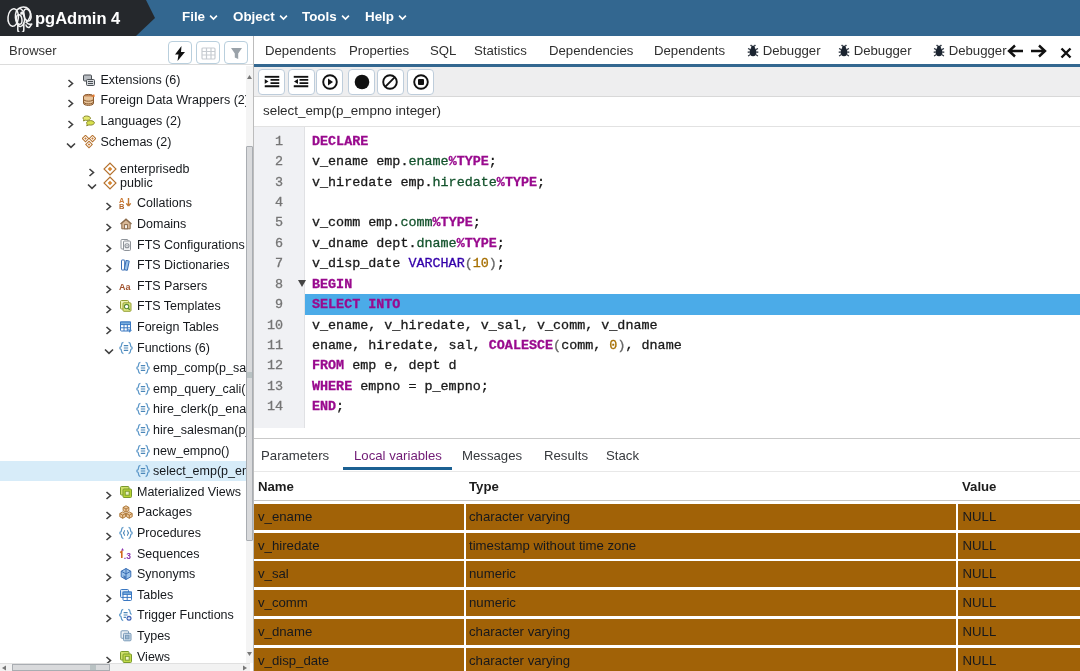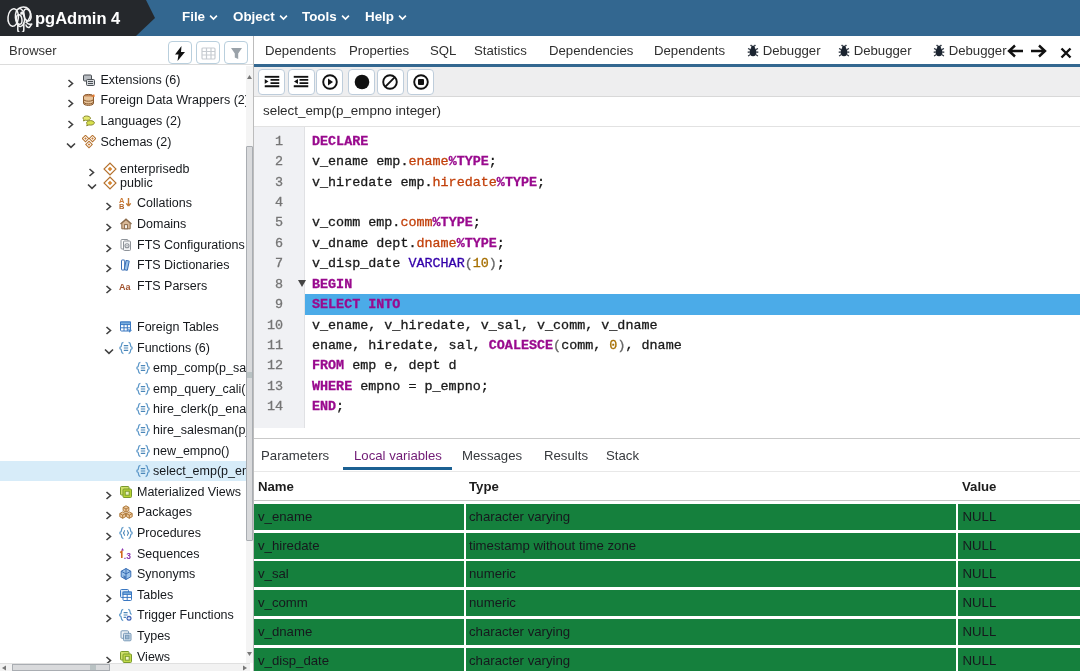--- a/index.html
+++ b/index.html
@@ -34,31 +34,31 @@
 #namerow { position:absolute; left:254px; top:97px; width:826px; height:30px; background:#fff; border-bottom:1px solid #e2e2e2; }
 #namerow span { position:absolute; left:9px; top:0; height:29px; line-height:28px; font-size:13.4px; color:#2b2b2b; }
 #editor { position:absolute; left:254px; top:127px; width:826px; height:311px; background:#fff;
   font-family:"Liberation Mono",monospace; font-size:13.4px; -webkit-text-stroke:0.3px; }
 #gutter { position:absolute; left:0; top:0; width:51px; height:301px; background:#f0f1f4; border-right:1px solid #e0e1e4; }
 .lnum { position:absolute; width:29px; text-align:right; color:#757575; font-size:13.4px; height:20.42px; line-height:20.42px; }
 .cline { position:absolute; left:58px; height:20.42px; line-height:20.42px; white-space:pre; color:#1a1a1a; }
 .hl9 { position:absolute; left:51px; width:775px; height:20.42px; background:#4babe8; }
 .k { color:#990a8e; font-weight:bold; }
 .b { color:#3300aa; }
-.v { color:#c2410c;font-family:Liberation Mono, monospace; }
+.v { color:#14532d;font-family:Liberation Mono, monospace; }
 .n { color:#a66f00; }
 .p { color:#666; }
 #bpanel { position:absolute; left:254px; top:438px; width:826px; height:233px; background:#fff; border-top:1px solid #c9c9c9; }
 .btab { position:absolute; top:1px; height:30px; line-height:31px; font-size:13.2px; color:#36393d; }
 .btab.act { color:#701a75; }
 #bunderline { position:absolute; left:89px; top:28px; width:109px; height:3px; background:#1b6092; }
 #btabline { position:absolute; left:0; top:32px; width:826px; height:1px; background:#e8e8e8; }
 .thead { position:absolute; top:33px; height:28px; line-height:29px; font-size:13.2px; font-weight:bold; color:#1d1d1d; }
 #theadline { position:absolute; left:0; top:61px; width:826px; height:1px; background:#c6c6c6; }
-.drow { position:absolute; left:0; width:826px; height:26px; background:#15803d; }
+.drow { position:absolute; left:0; width:826px; height:26px; background:#a16207; }
 .dcell { position:absolute; top:0; height:26px; line-height:26px; font-size:13.2px; color:#16181d; }
 .vline { position:absolute; top:62px; width:2px; height:171px; background:#fff; }
 .sbar { position:absolute; }
 </style>
 </head>
 <body>
 <div id="hdr">
   <div id="flag"></div>
   <svg class="abs" style="left:6px;top:4px" width="27" height="28" viewBox="0 0 27 28">
 <g fill="none" stroke="#f4f4f4" stroke-width="1.5" stroke-linecap="round" stroke-linejoin="round">
@@ -219,20 +219,32 @@
         <span class="tlabel" style="left:137px">FTS Dictionaries</span>
       </div>
 <div class="trow" style="top:209.8px">
         <span class="chev" style="left:104px"><svg width="9" height="9" viewBox="0 0 9 9">
             <path d="M2.5 1l4 3.5-4 3.5" fill="none" stroke="#404040" stroke-width="1.6"></path>
           </svg></span>
         <span class="ticon" style="left:119px"><svg width="14" height="14" viewBox="0 0 14 14">
             <text x="0" y="10.5" font-size="9" font-weight="bold" fill="#a0522d" font-family="Liberation Sans">Aa</text>
           </svg></span>
         <span class="tlabel" style="left:137px">FTS Parsers</span>
+      </div>
+<div class="trow" style="top:230.4px">
+        <span class="chev" style="left:104px"><svg width="9" height="9" viewBox="0 0 9 9">
+            <path d="M2.5 1l4 3.5-4 3.5" fill="none" stroke="#404040" stroke-width="1.6"></path>
+          </svg></span>
+        <span class="ticon" style="left:119px"><svg width="14" height="14" viewBox="0 0 14 14">
+            <rect x="1.5" y="1.5" width="8" height="8.5" rx="1" fill="#eef3b4" stroke="#97a036"></rect>
+            <rect x="4" y="3.8" width="8" height="8.5" rx="1" fill="#dce881" stroke="#97a036"></rect>
+            <circle cx="7.6" cy="7.6" r="2.2" fill="#fff" stroke="#5a8a36" stroke-width="1.1"></circle>
+            <path d="M9.2 9.2l1.6 1.6" stroke="#5a8a36" stroke-width="1.3"></path>
+          </svg></span>
+        <span class="tlabel" style="left:137px">FTS Templates</span>
       </div>
 <div class="trow" style="top:251.0px">
         <span class="chev" style="left:104px"><svg width="9" height="9" viewBox="0 0 9 9">
             <path d="M2.5 1l4 3.5-4 3.5" fill="none" stroke="#404040" stroke-width="1.6"></path>
           </svg></span>
         <span class="ticon" style="left:119px"><svg width="14" height="14" viewBox="0 0 14 14">
             <rect x="1.5" y="2" width="10" height="9" rx="1" fill="#fff" stroke="#3a78c2"></rect>
             <rect x="1.5" y="2" width="10" height="2.6" fill="#7aaede" stroke="#3a78c2"></rect>
             <path d="M5 4.6v6.4M8.3 4.6v6.4M1.5 7.8h10" stroke="#3a78c2" fill="none"></path>
             <path d="M9 9l4 1-2.5 2.8z" fill="#4a86c8"></path>

